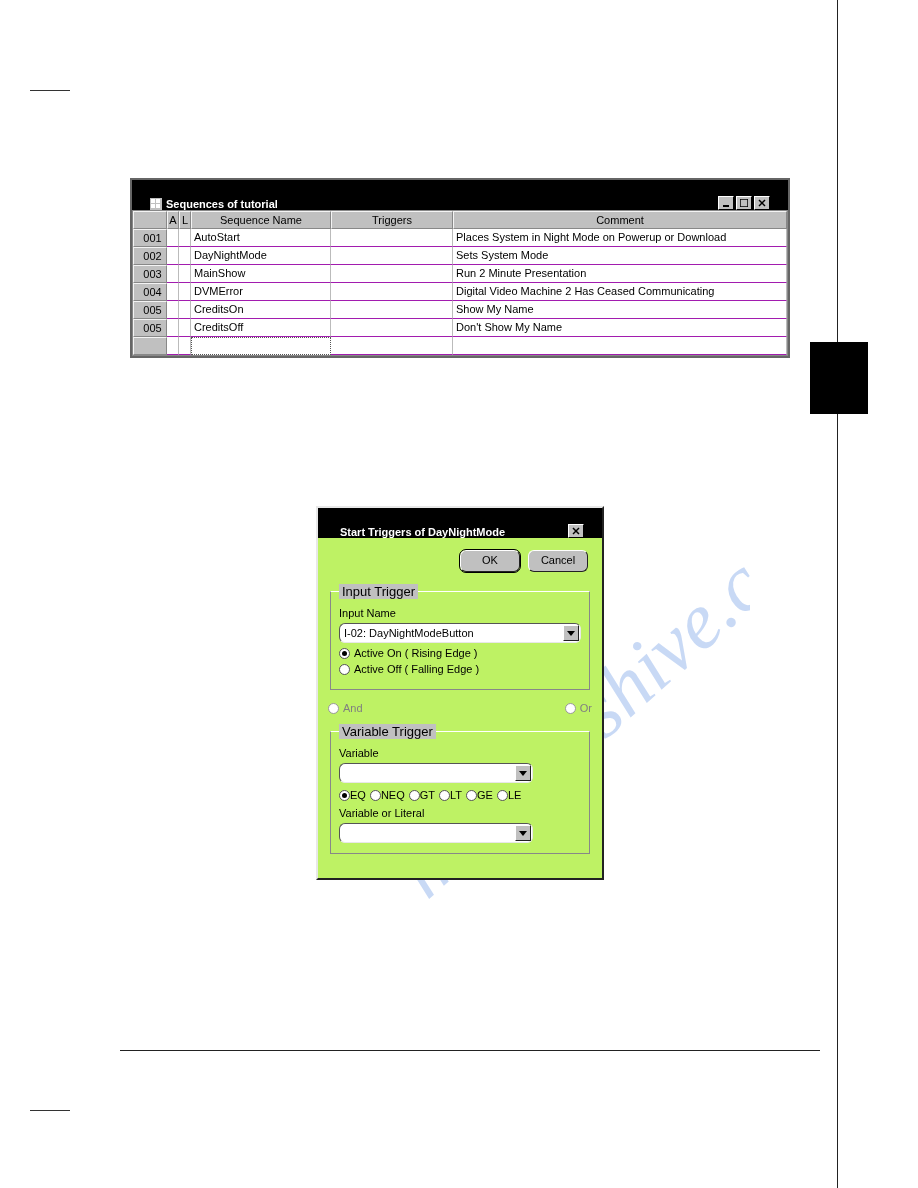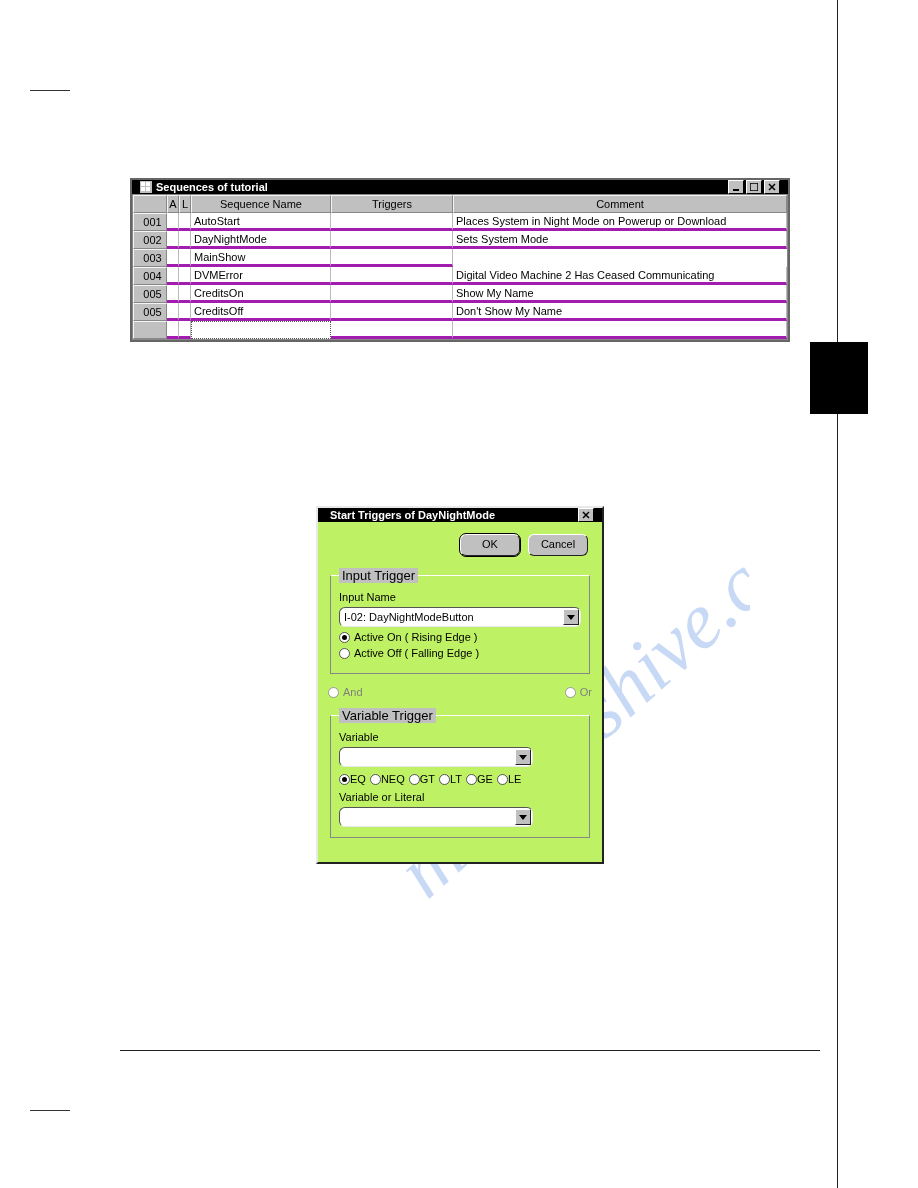--- a/index.html
+++ b/index.html
@@ -59,25 +59,25 @@
   .win-seq {
     position: absolute;
     left: 130px;
     top: 178px;
     width: 660px;
     border: 2px solid #666;
     background: #c0c0c0;
   }
   .titlebar {
     display: flex;
-    align-items: center;
-    height: 14px;
+    align-items: flex-end;
+    height: 30px;
     background: #000;
     color: #fff;
-    padding: 0 8px;
+    padding: 0 18px;
   }
   .titlebar .app-icon {
     width: 12px;
     height: 12px;
     margin-right: 4px;
     display: inline-flex;
     align-items: center;
     justify-content: center;
   }
   .titlebar .title-text {
@@ -120,21 +120,21 @@
     border-bottom: 1px solid #888;
     border-top: 1px solid #f4f4f4;
     border-left: 1px solid #f4f4f4;
     text-align: center;
     font-size: 11px;
     padding-top: 2px;
     color: #000;
   }
   .seq-body .cell {
     border-right: 1px solid #bbb;
-    border-bottom: 3px solid #a21caf;
+    border-bottom: 1px solid #a21caf;
     padding: 2px 3px 0 3px;
     font-size: 11px;
     color: #000;
     background: #fff;
     white-space: nowrap;
     overflow: hidden;
   }
   .seq-body .num-cell {
     background: #c0c0c0;
     border-right: 1px solid #888;
@@ -371,20 +371,21 @@
         <div class="cell col-name">DayNightMode</div>
         <div class="cell col-trig"></div>
         <div class="cell col-comm">Sets System Mode</div>
       </div>
       <div class="seq-row">
         <div class="cell num-cell col-num">003</div>
         <div class="cell col-a"></div>
         <div class="cell col-l"></div>
         <div class="cell col-name">MainShow</div>
         <div class="cell col-trig"></div>
+        <div class="cell col-comm">Run 2 Minute Presentation</div>
       </div>
       <div class="seq-row">
         <div class="cell num-cell col-num">004</div>
         <div class="cell col-a"></div>
         <div class="cell col-l"></div>
         <div class="cell col-name">DVMError</div>
         <div class="cell col-trig"></div>
         <div class="cell col-comm">Digital Video Machine 2 Has Ceased Communicating</div>
       </div>
       <div class="seq-row">

